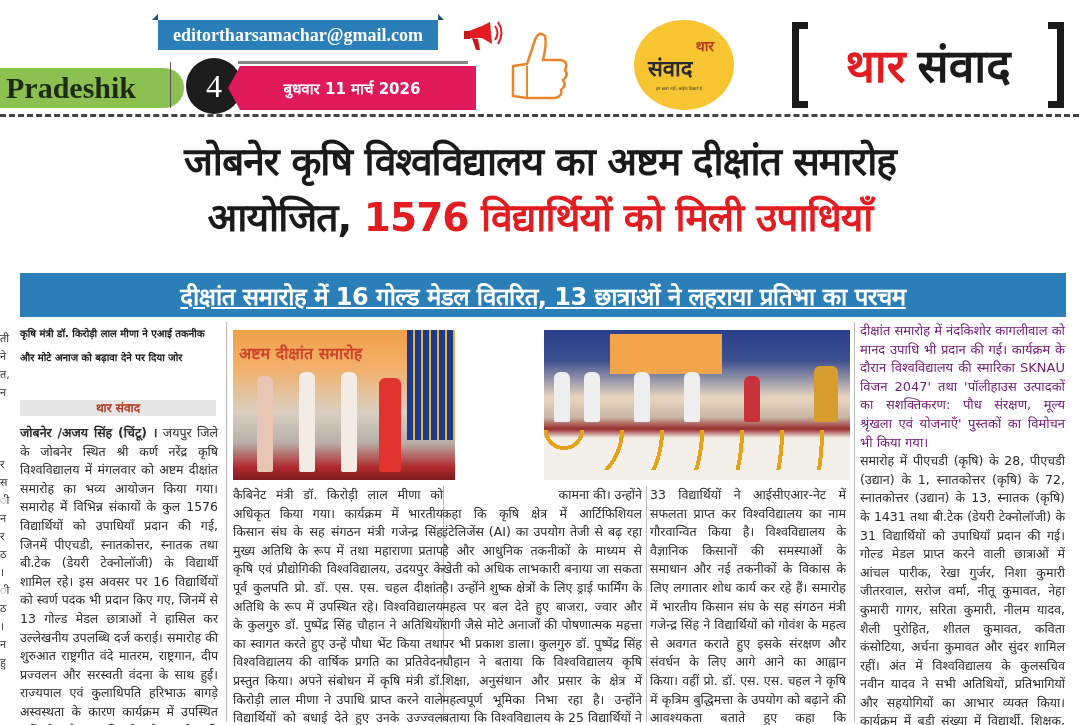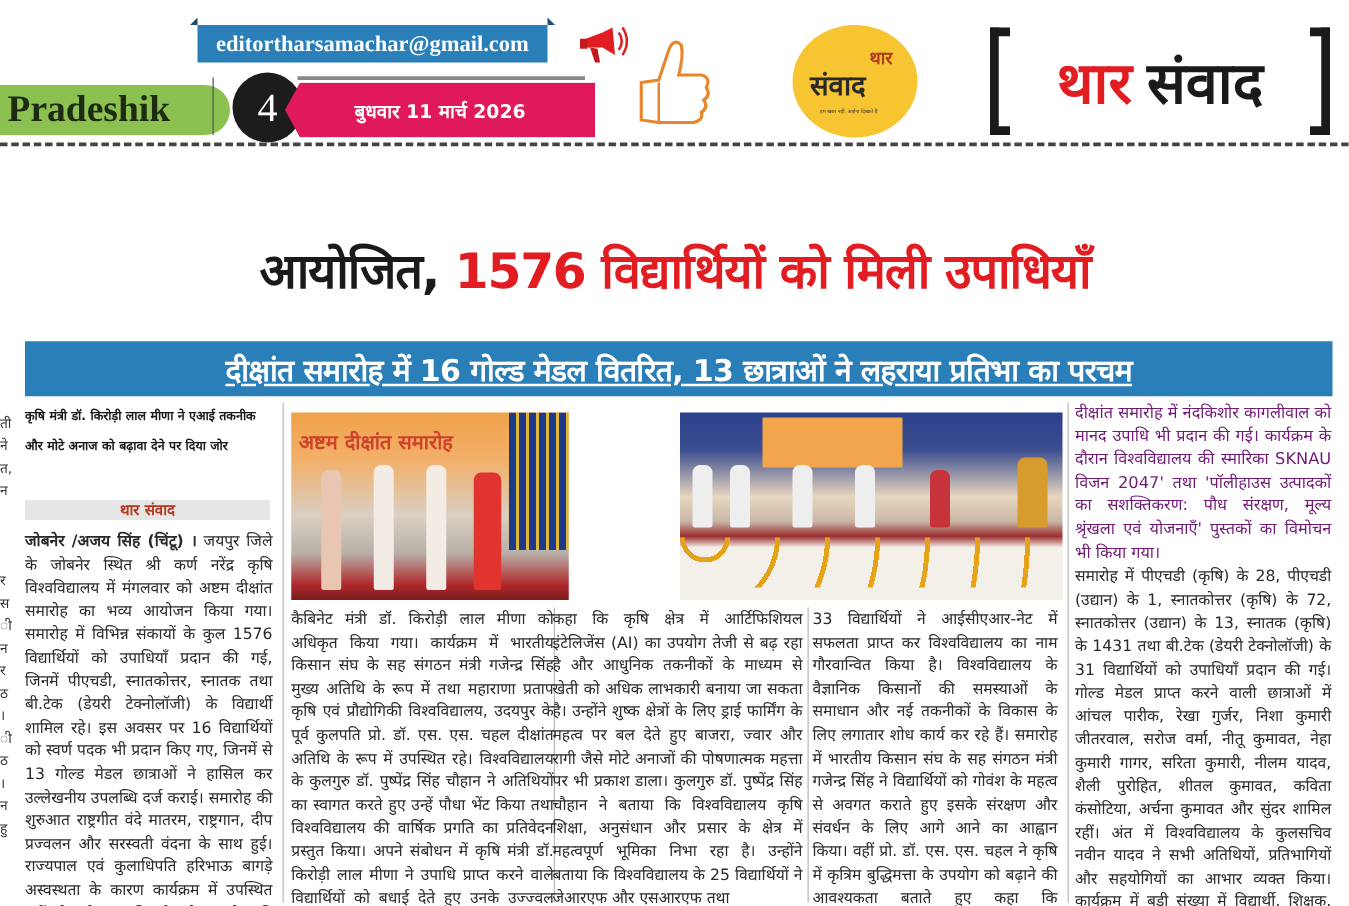--- a/index.html
+++ b/index.html
@@ -157,21 +157,21 @@
     <span class="bracket left"></span>
     <span class="w1">थार</span>
     <span class="w2">संवाद</span>
     <span class="bracket right"></span>
   </div>
 
   <div class="dash-rule"></div>
 </header>
 
 <h1 class="headline">
-  <br>
+  <span>जोबनेर कृषि विश्वविद्यालय का अष्टम दीक्षांत समारोह</span><br>
   <span>आयोजित, </span><span class="hl-red">1576 विद्यार्थियों को मिली उपाधियाँ</span>
 </h1>
 
 <div class="subhead-bar">दीक्षांत समारोह में 16 गोल्ड मेडल वितरित, 13 छात्राओं ने लहराया प्रतिभा का परचम</div>
 
 <div class="gutter" id="gutter">
     <span>ती</span>
     <span>ने</span>
     <span>त,</span>
     <span>न</span>
@@ -219,20 +219,21 @@
   <div class="person" style="left:270px;bottom:58px;height:56px;width:24px;background:#d89c2e"></div>
   <div class="garland"></div>
 </figure>
 
 <div class="col col-2">
   <p>कैबिनेट मंत्री डॉ. किरोड़ी लाल मीणा को अधिकृत किया गया। कार्यक्रम में भारतीय किसान संघ के सह संगठन मंत्री गजेन्द्र सिंह मुख्य अतिथि के रूप में तथा महाराणा प्रताप कृषि एवं प्रौद्योगिकी विश्वविद्यालय, उदयपुर के पूर्व कुलपति प्रो. डॉ. एस. एस. चहल दीक्षांत अतिथि के रूप में उपस्थित रहे। विश्वविद्यालय के कुलगुरु डॉ. पुष्पेंद्र सिंह चौहान ने अतिथियों का स्वागत करते हुए उन्हें पौधा भेंट किया तथा विश्वविद्यालय की वार्षिक प्रगति का प्रतिवेदन प्रस्तुत किया। अपने संबोधन में कृषि मंत्री डॉ. किरोड़ी लाल मीणा ने उपाधि प्राप्त करने वाले विद्यार्थियों को बधाई देते हुए उनके उज्ज्वल भविष्य की</p>
 </div>
 <div class="col-rule" style="left:443px;top:486px;height:236px"></div>
 
 <div class="col col-3">
+  <span class="indent">कामना की। उन्होंने</span>
   <p>कहा कि कृषि क्षेत्र में आर्टिफिशियल इंटेलिजेंस (AI) का उपयोग तेजी से बढ़ रहा है और आधुनिक तकनीकों के माध्यम से खेती को अधिक लाभकारी बनाया जा सकता है। उन्होंने शुष्क क्षेत्रों के लिए ड्राई फार्मिंग के महत्व पर बल देते हुए बाजरा, ज्वार और रागी जैसे मोटे अनाजों की पोषणात्मक महत्ता पर भी प्रकाश डाला। कुलगुरु डॉ. पुष्पेंद्र सिंह चौहान ने बताया कि विश्वविद्यालय कृषि शिक्षा, अनुसंधान और प्रसार के क्षेत्र में महत्वपूर्ण भूमिका निभा रहा है। उन्होंने बताया कि विश्वविद्यालय के 25 विद्यार्थियों ने जेआरएफ और एसआरएफ तथा</p>
 </div>
 <div class="col-rule" style="left:646px;top:486px;height:236px"></div>
 
 <div class="col col-4">
   <p>33 विद्यार्थियों ने आईसीएआर-नेट में सफलता प्राप्त कर विश्वविद्यालय का नाम गौरवान्वित किया है। विश्वविद्यालय के वैज्ञानिक किसानों की समस्याओं के समाधान और नई तकनीकों के विकास के लिए लगातार शोध कार्य कर रहे हैं। समारोह में भारतीय किसान संघ के सह संगठन मंत्री गजेन्द्र सिंह ने विद्यार्थियों को गोवंश के महत्व से अवगत कराते हुए इसके संरक्षण और संवर्धन के लिए आगे आने का आह्वान किया। वहीं प्रो. डॉ. एस. एस. चहल ने कृषि में कृत्रिम बुद्धिमत्ता के उपयोग को बढ़ाने की आवश्यकता बताते हुए कहा कि विश्वविद्यालय के पास इस दिशा में कार्य</p>
 </div>
 <div class="col-rule" style="left:854px"></div>
 
 <div class="col col-5">

